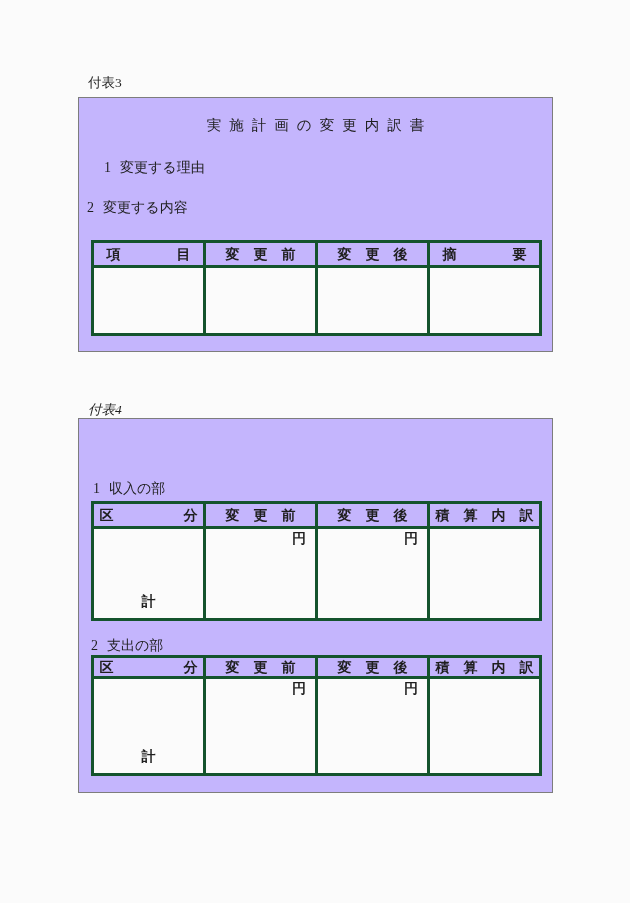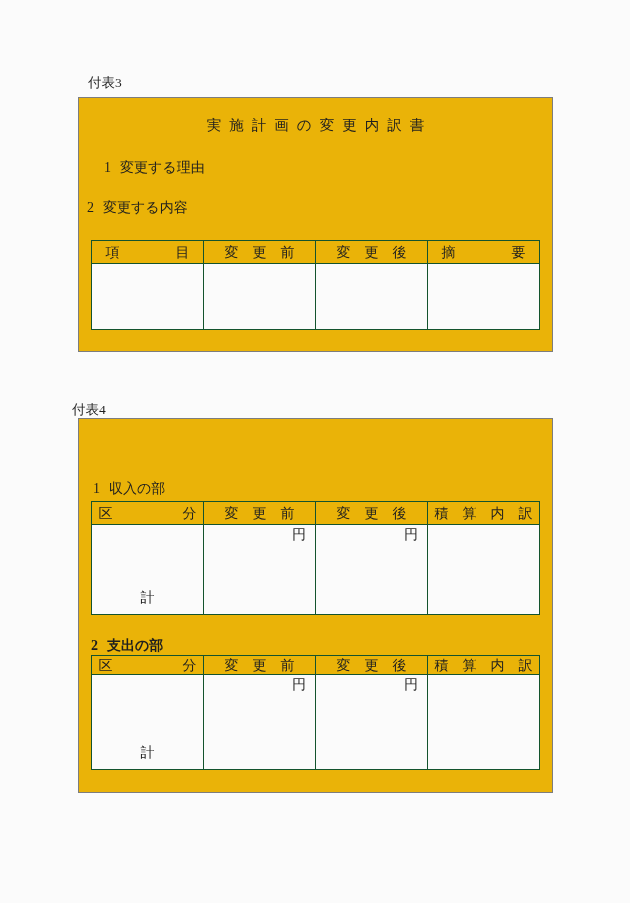--- a/index.html
+++ b/index.html
@@ -5,41 +5,41 @@
   html, body { margin:0; padding:0; }
   body { background:#fbfbfb; }
   .page {
     position:relative; width:630px; height:903px;
     background:#fbfbfb; color:#1f1f1f;
     font-family:"Liberation Serif","DejaVu Serif",serif;
     font-size:14px; overflow:hidden;
   }
   .tag { position:absolute; font-size:13.5px; line-height:14px; }
   .tag3 { left:88px; top:76px; }
-  .tag4 { left:72px; top:403px; }
-  .box { position:absolute; left:78px; width:473px; border:1px solid #7d7d7d; background:#eab308; }
+  .tag4 { left:88px; top:403px;font-style:italic; }
+  .box { position:absolute; left:78px; width:473px; border:1px solid #7d7d7d; background:#c4b5fd; }
   .box3 { top:97px; height:253px; }
   .box4 { top:418px; height:373px; }
   .box-title {
     position:absolute; top:20px; left:0; width:100%;
     text-align:center; letter-spacing:8px; text-indent:8px;
     font-size:14.5px; line-height:15px;
   }
   .item { position:absolute; line-height:14px; white-space:nowrap; }
   .item .no { display:inline-block; margin-right:9px; }
   .box3 .item1 { left:25px; top:63px; }
   .box3 .item2 { left:8px; top:103px;text-align:right; }
   .box4 .sec1 { left:14px; top:63px; }
-  .box4 .sec2 { left:12px; top:220px;font-weight:bold; }
+  .box4 .sec2 { left:12px; top:220px; }
   table.grid {
     position:absolute; left:12px; width:448px;
     border-collapse:collapse; table-layout:fixed;
     font-size:14px; color:#1f1f1f;
   }
-  .grid th, .grid td { border:1px solid #14532d; padding:0; font-weight:normal; }
+  .grid th, .grid td { border:3px solid #14532d; padding:0; font-weight:bold; }
   .grid th { text-align:center; vertical-align:middle; line-height:15px; }
   .grid col { width:112px; }
   .t3 { top:142px; }
   .t3 th { height:22px; }
   .t3 td { height:65px; }
   .t4a { top:82px; }
   .t4a th { height:22px; }
   .t4a td { height:89px; }
   .t4b { top:236px; }
   .t4b th { height:18px; }

